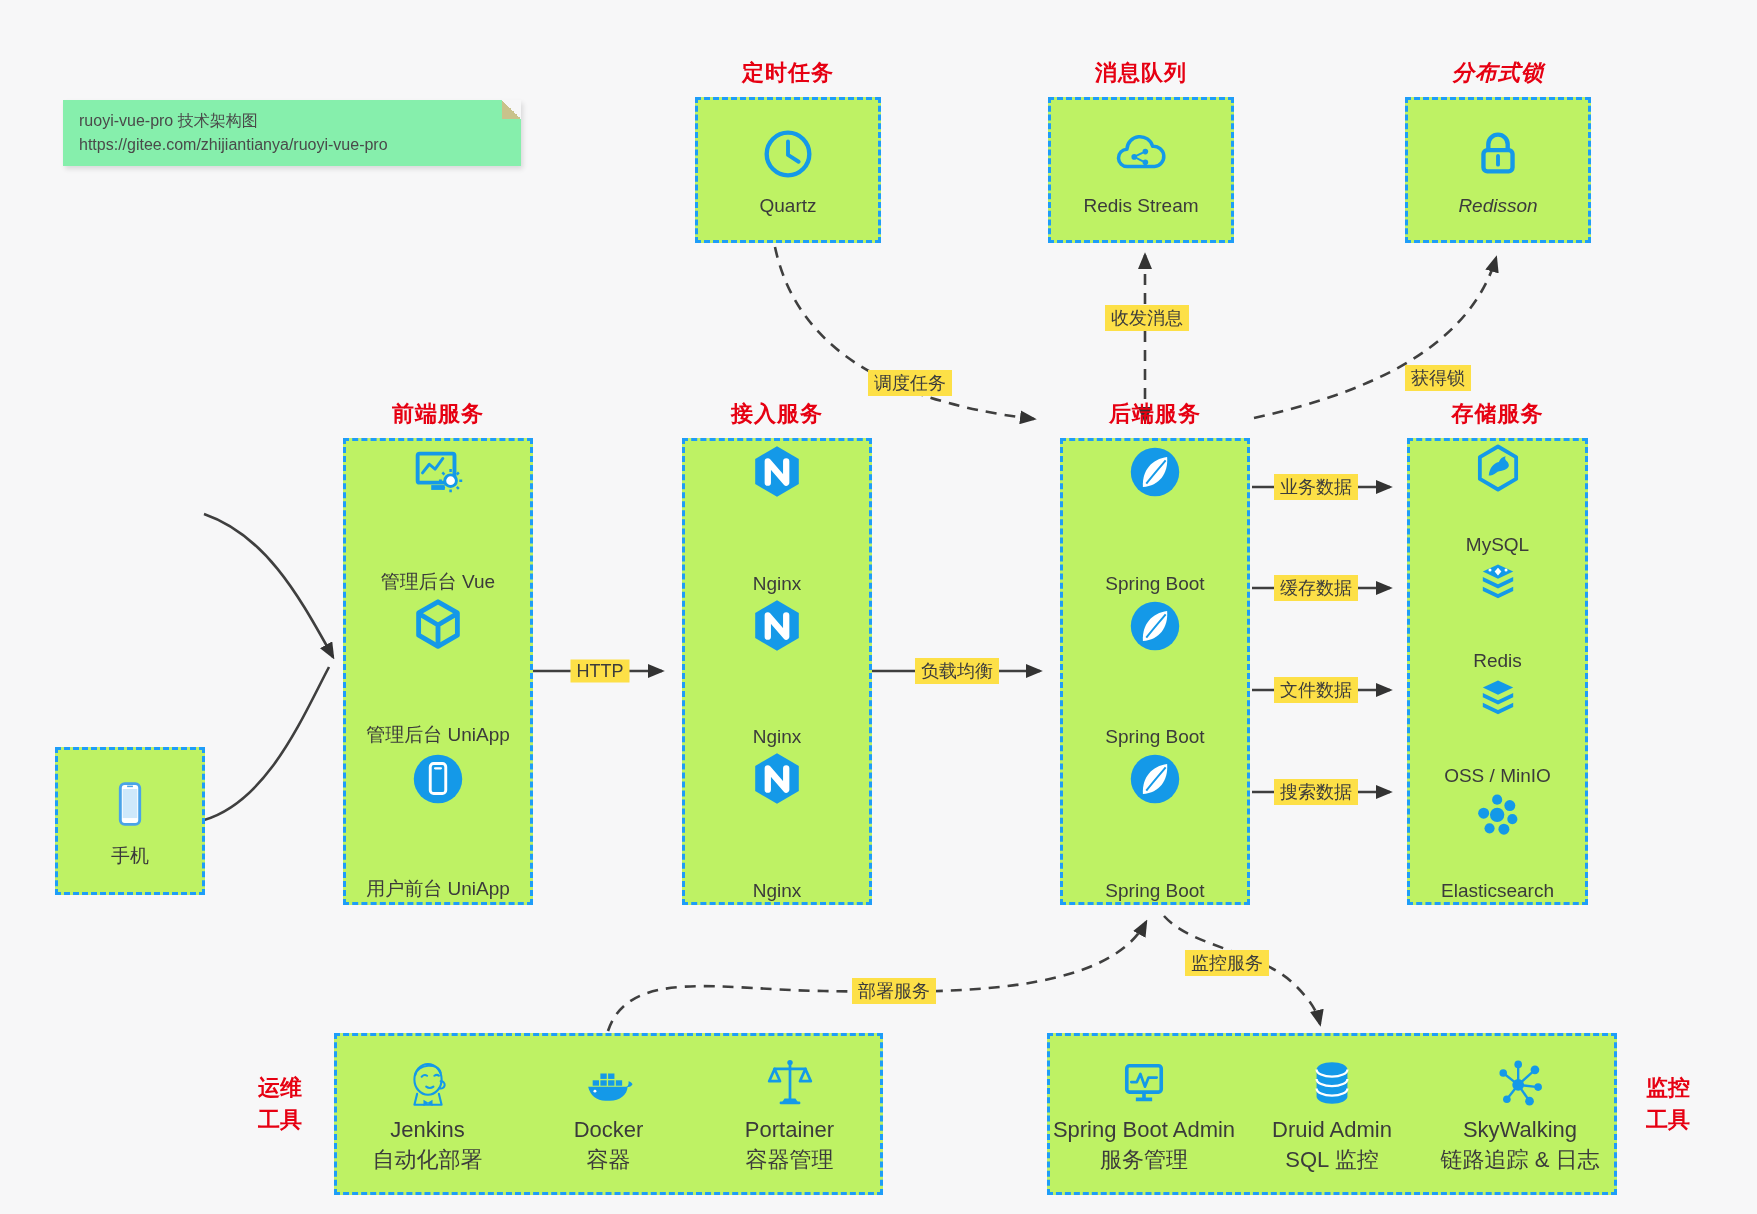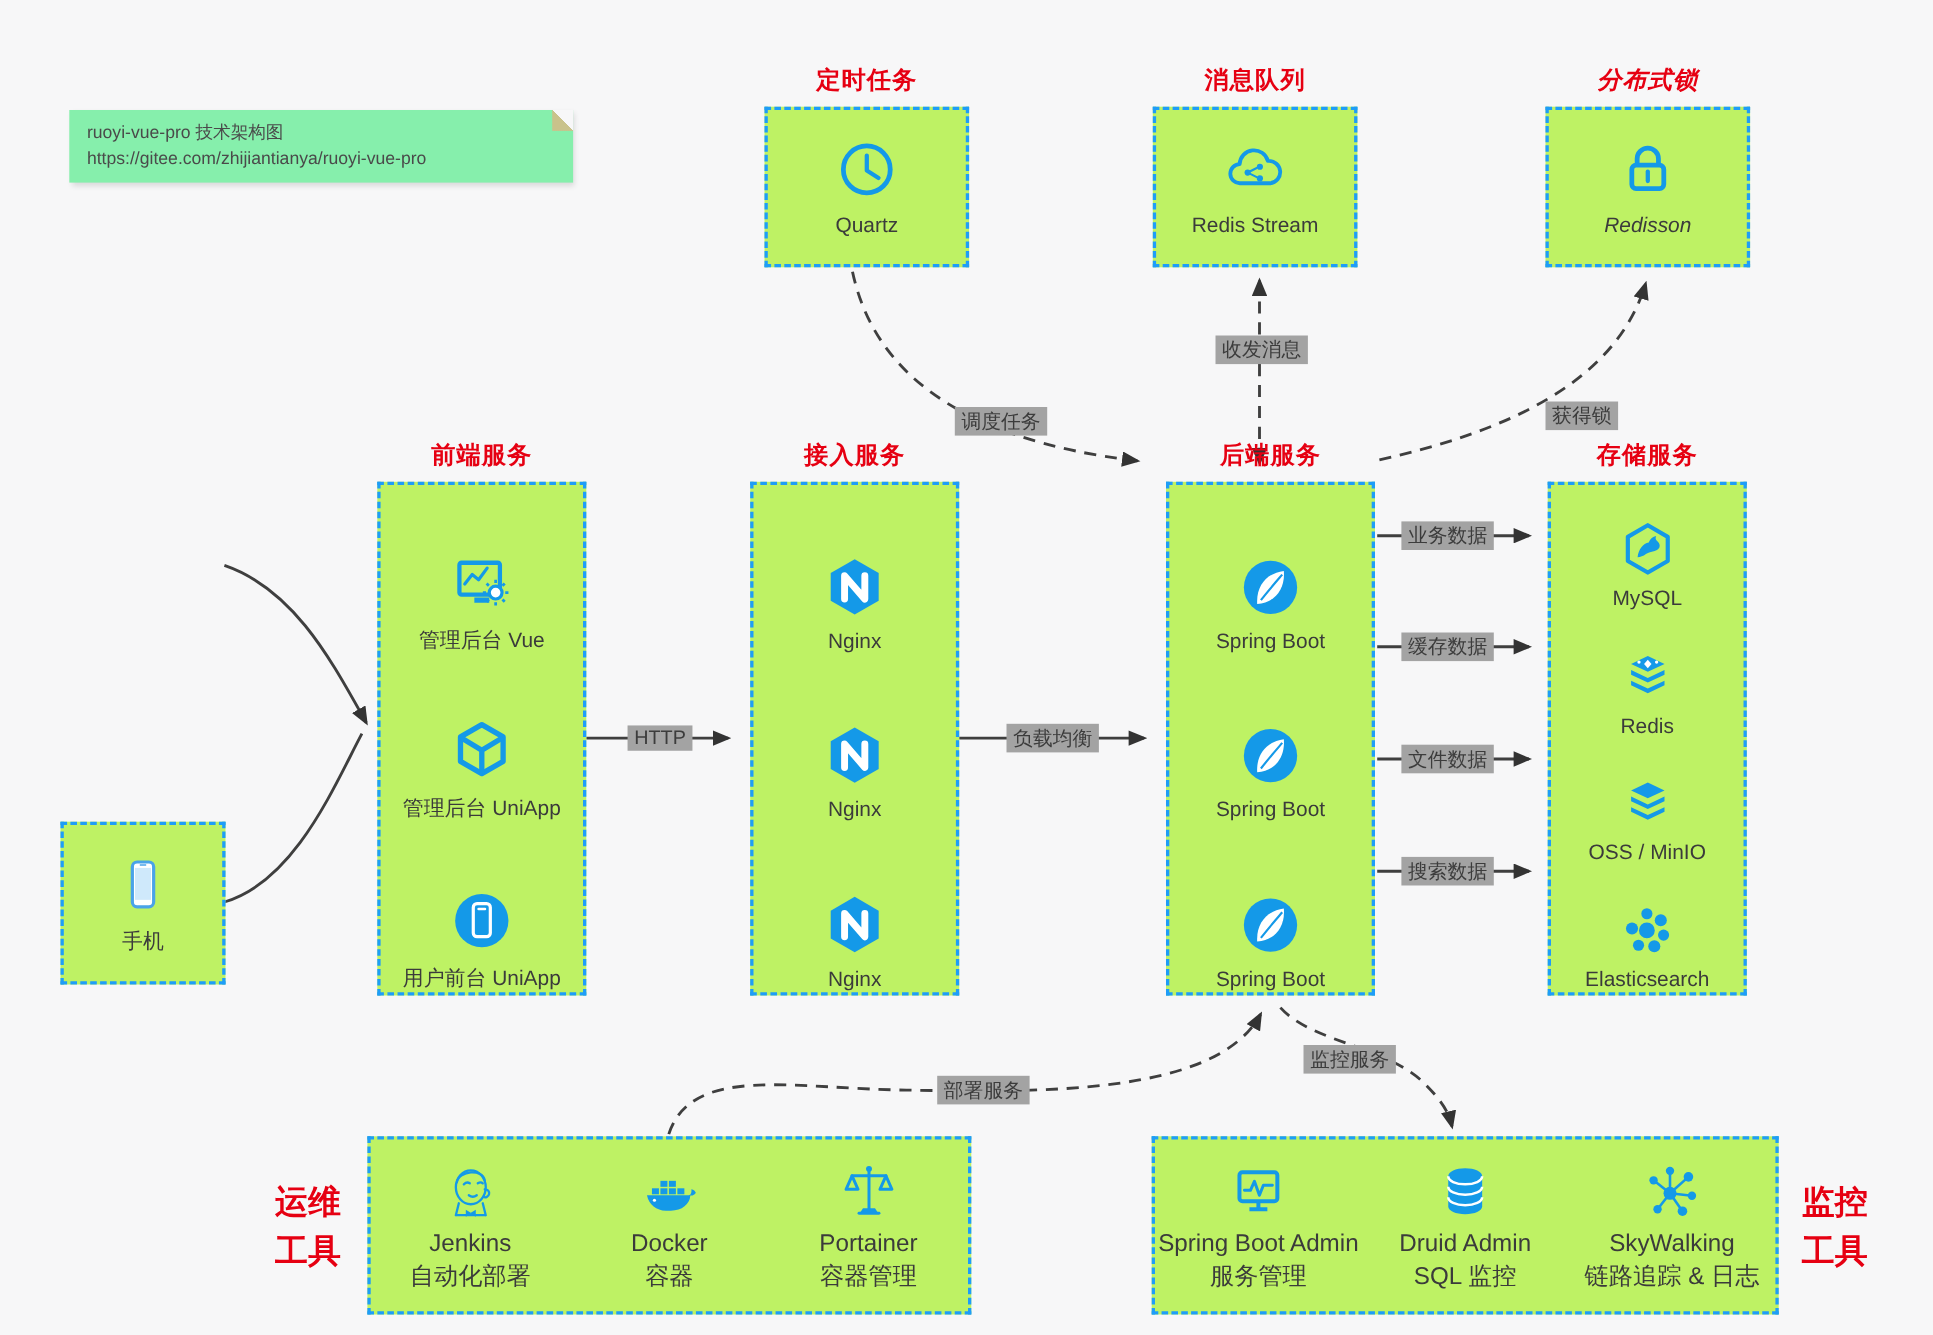--- a/index.html
+++ b/index.html
@@ -7,30 +7,30 @@
           font-family:"Liberation Sans","DejaVu Sans",sans-serif;overflow:hidden;}
   .wires{position:absolute;left:0;top:0;width:1757px;height:1214px;pointer-events:none;}
   .w{fill:none;stroke:#3f3f3f;stroke-width:2.6;}
   .d{stroke-dasharray:11 8;}
   .dbox{position:absolute;background:#bef264;border:3px dashed #1e9df8;box-sizing:border-box;}
   .btitle{position:absolute;left:-20px;right:-20px;top:-42px;text-align:center;color:#e60012;
           font-weight:bold;font-size:22px;letter-spacing:1px;}
   .tbox{display:flex;flex-direction:column;align-items:center;justify-content:center;gap:10px;}
   .cbox{display:flex;flex-direction:column;align-items:center;justify-content:center;gap:8px;}
   .col{display:flex;flex-direction:column;}
-  .cell{flex:1;display:flex;flex-direction:column;align-items:center;justify-content:flex-end;gap:8px;}
+  .cell{flex:1;display:flex;flex-direction:column;align-items:center;justify-content:space-between;gap:8px;}
   .itemlabel{font-size:19px;color:#3b3b3b;white-space:nowrap;}
   .ic{width:62px;height:62px;display:block;}
   .ic-sm{width:54px;height:54px;}
   .hrow{display:flex;align-items:stretch;justify-content:space-around;}
   .bcell{flex:1;display:flex;flex-direction:column;align-items:center;justify-content:center;gap:3px;}
   .tname,.tdesc{font-size:22px;color:#3b3b3b;line-height:1.35;white-space:nowrap;text-align:center;}
-  .sidelabel{position:absolute;color:#e60012;font-weight:bold;font-size:30px;line-height:1.45;text-align:center;}
+  .sidelabel{position:absolute;color:#e60012;font-weight:bold;font-size:22px;line-height:1.45;text-align:center;}
   .elabel{position:absolute;transform:translate(-50%,-50%);font-size:18px;color:#3c3c3c;
-          background:#a3a3a3;padding:1px 6px;white-space:nowrap;}
+          background:#fde047;padding:1px 6px;white-space:nowrap;}
   .note{position:absolute;background:#86efac;color:#4a4a4a;font-size:16px;line-height:1.5;
         padding:9px 16px;box-shadow:2px 3px 5px rgba(0,0,0,.12);}
   .fold{position:absolute;top:0;right:0;width:19px;height:19px;
         background:linear-gradient(225deg,#f7f7f8 0 50%,#c9c28b 50% 100%);}
 </style>
 </head>
 <body>
 
 <div class="canvas">
 

